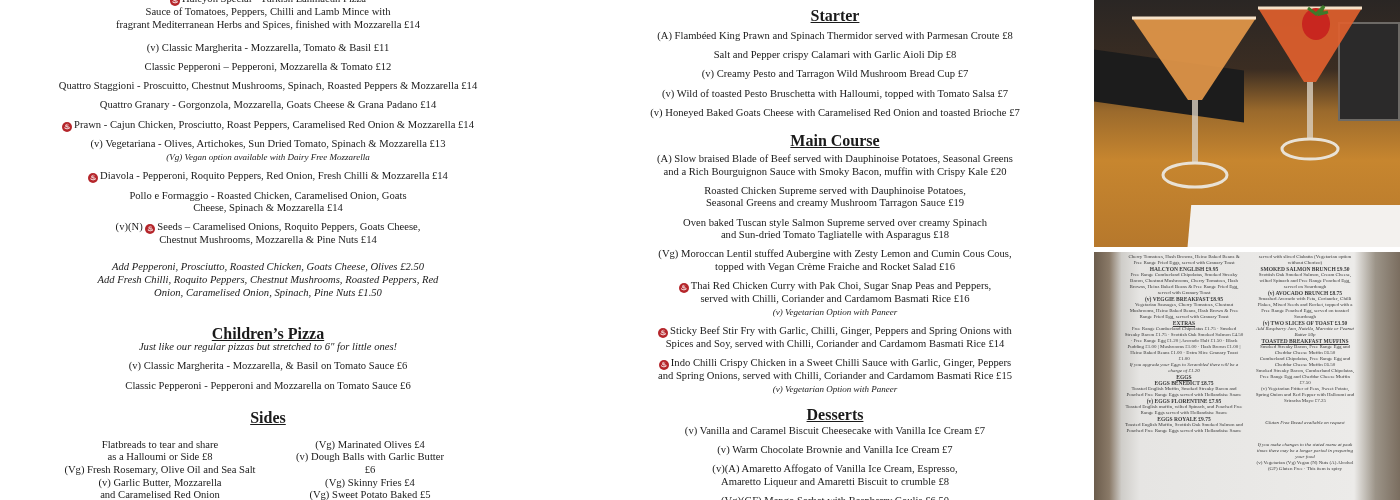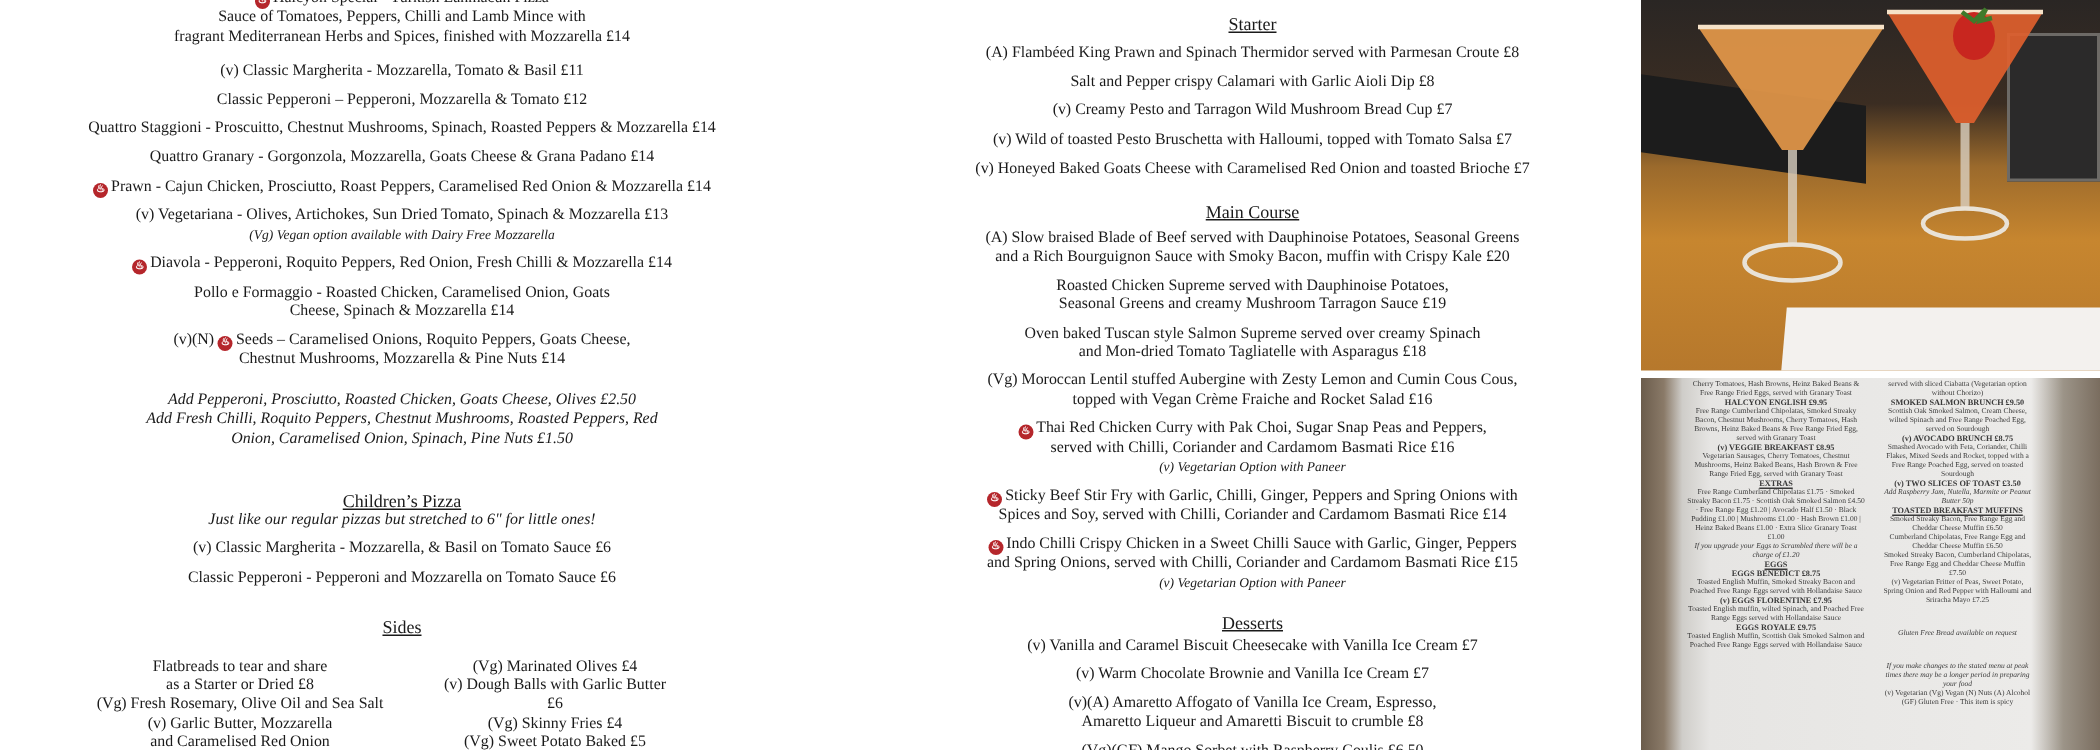--- a/index.html
+++ b/index.html
@@ -6,21 +6,21 @@
   body {
     width:1400px; height:500px; overflow:hidden; background:#ffffff;
     position:relative; font-family:"Liberation Serif", serif; color:#1a1a1a;
   }
   .col { position:absolute; text-align:center; }
   #left { left:0; top:-7px; width:536px; font-size:10.6px; line-height:12.6px; }
   #mid { left:636px; top:0; width:398px; font-size:10.6px; line-height:12.6px; }
   b, .b { font-weight:normal;margin-top:16px; }
   .item { margin:0 0 6.6px 0; }
   .it { font-style:italic; }
-  .heading { font-weight:normal; text-decoration:underline; font-size:12px; line-height:14px; }
+  .heading { font-weight:bold; text-decoration:underline; font-size:16px; line-height:14px; }
   .chili {
     display:inline-block; width:10px; height:10px; border-radius:50%;
     background:#b5262b; color:#fff; font-size:7px; line-height:10px;
     text-align:center; vertical-align:-1px; font-family:"Liberation Sans", sans-serif; font-weight:bold;
     margin-right:2px;
   }
   .small { font-size:9px; line-height:10px; }
   .sides { position:relative; height:90px; }
   .sides .sc { position:absolute; text-align:center; }
   .photo { position:absolute; overflow:hidden; }
@@ -89,21 +89,21 @@
   <div class="item">
     <b>Classic Pepperoni -</b> <span>Pepperoni and Mozzarella on Tomato Sauce</span> <b>£6</b>
   </div>
 
   <div style="height:12px"></div>
   <div class="heading">Sides</div>
   <div style="height:14px"></div>
   <div class="sides">
     <div class="sc" style="left:60px; width:200px;">
       <b>Flatbreads to tear and share</b><br>
-      <b>as a Starter or Dried</b> <b>£8</b><br>
+      <b>as a Halloumi or Side</b> <b>£8</b><br>
       <span>(Vg) Fresh Rosemary, Olive Oil and Sea Salt</span><br>
       <span>(v) Garlic Butter, Mozzarella</span><br>
       <span>and Caramelised Red Onion</span><br>
       
     </div>
     <div class="sc" style="left:290px; width:160px;">
       <span>(Vg) Marinated Olives</span> <b>£4</b><br>
       <span>(v) Dough Balls with Garlic Butter</span> <b>£6</b><br>
       <span>(Vg) Skinny Fries</span> <b>£4</b><br>
       <span>(Vg) Sweet Potato Baked</span> <b>£5</b><br>
@@ -120,21 +120,21 @@
   <div class="item"><span>Salt and Pepper crispy Calamari with Garlic Aioli Dip</span> <b>£8</b></div>
   <div class="item"><span>(v) Creamy Pesto and Tarragon Wild Mushroom Bread Cup</span> <b>£7</b></div>
   <div class="item"><span>(v) Wild of toasted Pesto Bruschetta with Halloumi, topped with Tomato Salsa</span> <b>£7</b></div>
   <div class="item"><span>(v) Honeyed Baked Goats Cheese with Caramelised Red Onion and toasted Brioche</span> <b>£7</b></div>
 
   <div style="height:8px"></div>
   <div class="heading">Main Course</div>
   <div style="height:5px"></div>
   <div class="item"><span>(A) Slow braised Blade of Beef served with Dauphinoise Potatoes, Seasonal Greens</span><br><span>and a Rich Bourguignon Sauce with Smoky Bacon, muffin with Crispy Kale</span> <b>£20</b></div>
   <div class="item"><span>Roasted Chicken Supreme served with Dauphinoise Potatoes,</span><br><span>Seasonal Greens and creamy Mushroom Tarragon Sauce</span> <b>£19</b></div>
-  <div class="item"><span>Oven baked Tuscan style Salmon Supreme served over creamy Spinach</span><br><span>and Mon-dried Tomato Tagliatelle with Asparagus</span> <b>£18</b></div>
+  <div class="item"><span>Oven baked Tuscan style Salmon Supreme served over creamy Spinach</span><br><span>and Sun-dried Tomato Tagliatelle with Asparagus</span> <b>£18</b></div>
   <div class="item"><span>(Vg) Moroccan Lentil stuffed Aubergine with Zesty Lemon and Cumin Cous Cous,</span><br><span>topped with Vegan Crème Fraiche and Rocket Salad</span> <b>£16</b></div>
   <div class="item"><span class="chili">♨</span><span>Thai Red Chicken Curry with Pak Choi, Sugar Snap Peas and Peppers,</span><br><span>served with Chilli, Coriander and Cardamom Basmati Rice</span> <b>£16</b><br><span class="b it small">(v) Vegetarian Option with Paneer</span></div>
   <div class="item"><span class="chili">♨</span><span>Sticky Beef Stir Fry with Garlic, Chilli, Ginger, Peppers and Spring Onions with</span><br><span>Spices and Soy, served with Chilli, Coriander and Cardamom Basmati Rice</span> <b>£14</b></div>
   <div class="item"><span class="chili">♨</span><span>Indo Chilli Crispy Chicken in a Sweet Chilli Sauce with Garlic, Ginger, Peppers</span><br><span>and Spring Onions, served with Chilli, Coriander and Cardamom Basmati Rice</span> <b>£15</b><br><span class="b it small">(v) Vegetarian Option with Paneer</span></div>
 
   <div style="height:6px"></div>
   <div class="heading">Desserts</div>
   <div style="height:3px"></div>
   <div class="item"><span>(v) Vanilla and Caramel Biscuit Cheesecake with Vanilla Ice Cream</span> <b>£7</b></div>
   <div class="item"><span>(v) Warm Chocolate Brownie and Vanilla Ice Cream</span> <b>£7</b></div>

